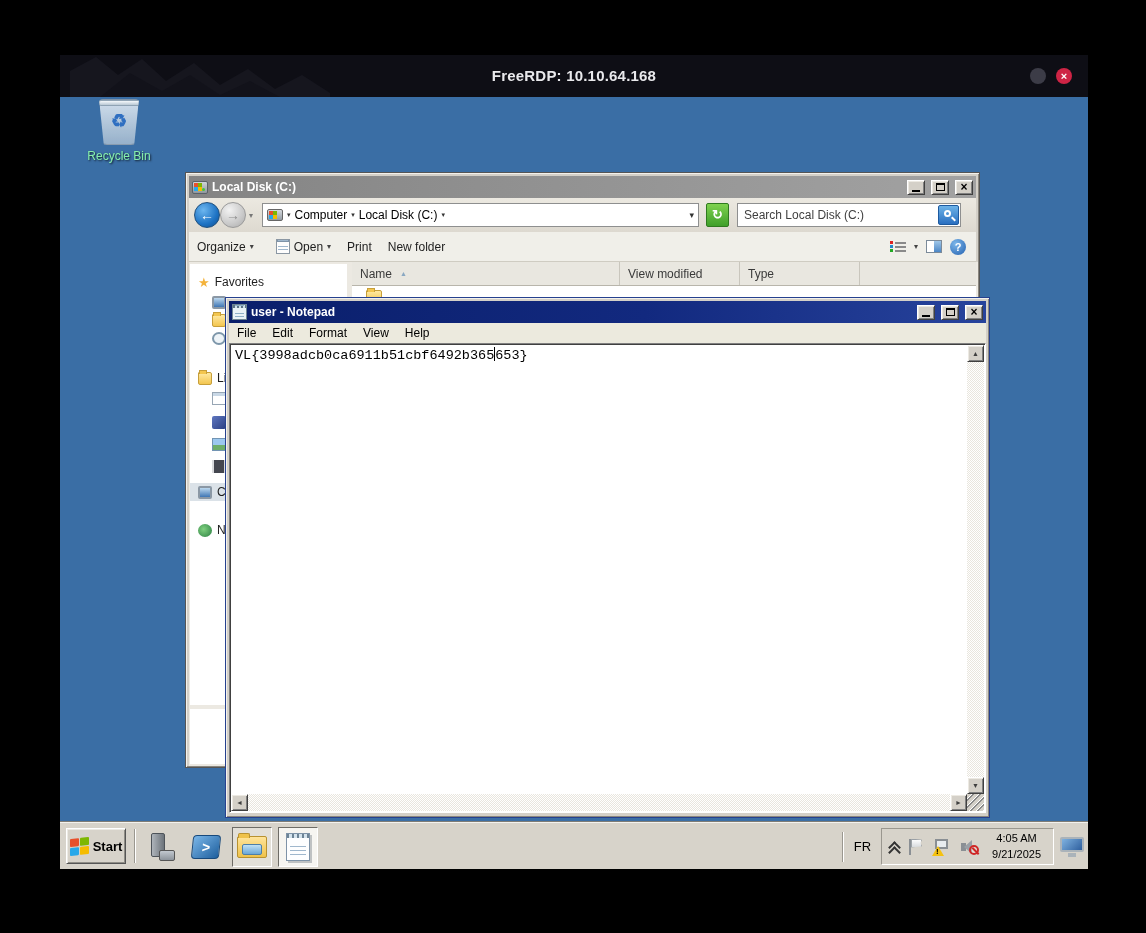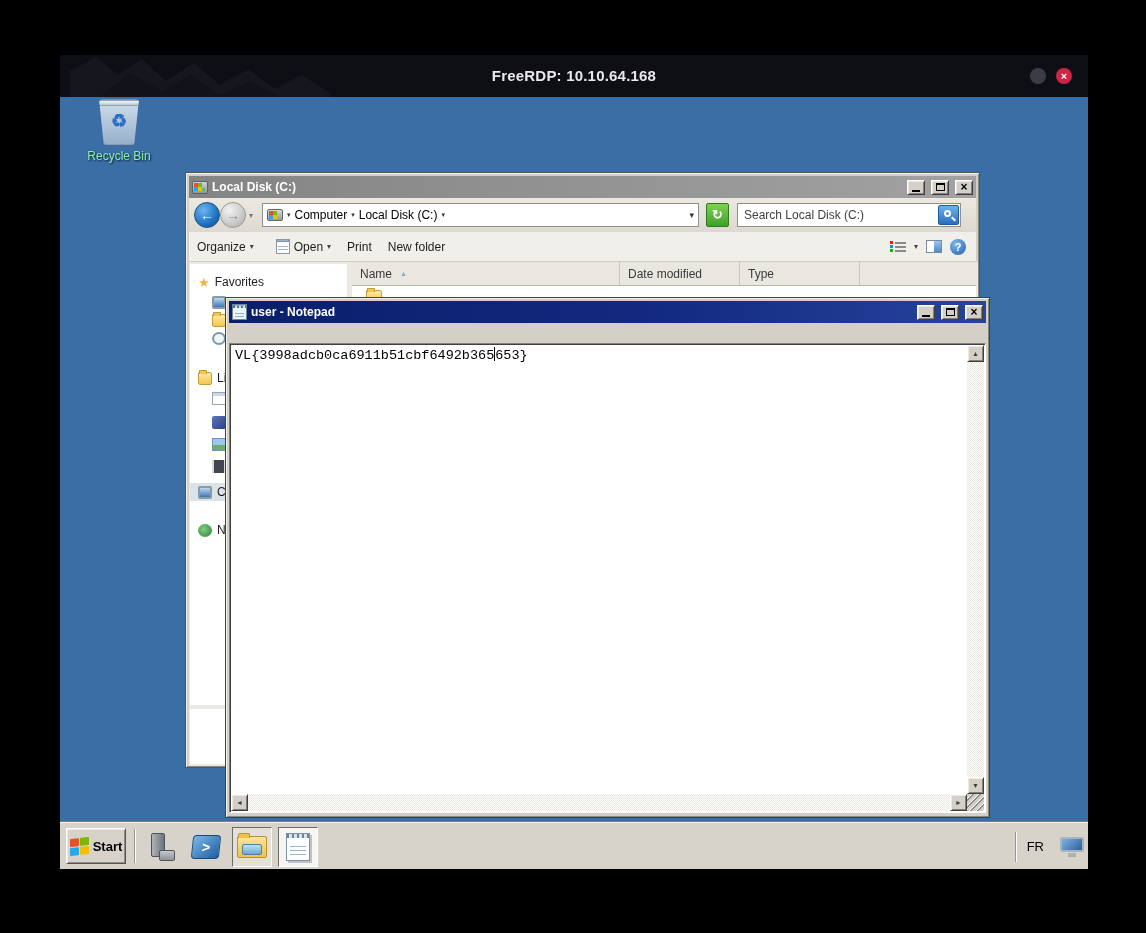--- a/index.html
+++ b/index.html
@@ -470,21 +470,21 @@
             </div>
           </div>
 
           <div id="exp-list">
             <div id="exp-headers">
               <div class="hdr" style="width:268px;">
                 <span>Name</span>
                 <span class="sort">▲</span>
               </div>
               <div class="hdr" style="width:120px;">
-                <span>Date modified</span>
+                <span>View modified</span>
               </div>
               <div class="hdr" style="width:120px;">
                 <span>Type</span>
               </div>
               <div class="hdr" style="width:76px;margin-top:40px;">
                 <span>Size</span>
               </div>
               <div class="hdr" style="flex:1; border-right:none;"></div>
             </div>
             <span class="sico folder list-folder"></span>
@@ -514,20 +514,27 @@
           <div class="winbtn">
               <span class="g-min"></span>
             </div>
           <div class="winbtn">
               <span class="g-max"></span>
             </div>
           <div class="winbtn">
               <span class="g-close">×</span>
             </div>
         </div>
+        <div id="np-menubar">
+          <span class="menu-item">File</span>
+          <span class="menu-item">Edit</span>
+          <span class="menu-item">Format</span>
+          <span class="menu-item">View</span>
+          <span class="menu-item">Help</span>
+        </div>
         <div id="np-edit">
           <div id="np-text"><span>VL{3998adcb0ca6911b51cbf6492b365</span><span class="caret"></span><span>653}</span></div>
           <div id="np-vscroll" class="sb-track">
             <div class="sb-btn" style="top:0; left:0;">
               <span>▲</span>
             </div>
             <div class="sb-btn" style="bottom:0; left:0;">
               <span>▼</span>
             </div>
           </div>
@@ -575,20 +582,40 @@
               <b></b>
               <i></i>
               <i></i>
               <i></i>
             </span>
         </div>
 
         <div id="tray">
           <div class="tb-divider" style="position:static; height:30px;"></div>
           <span id="lang">FR</span>
+          <div id="traybox">
+            <span class="chev"></span>
+            <span class="flag-ico">
+              <span class="pole"></span>
+                <span class="cloth"></span>
+            </span>
+            <span class="net-ico">
+              <span class="net-scr"></span>
+                <span class="net-warn"></span>
+            </span>
+            <span class="spk-ico">
+              <span class="spk-body"></span>
+                <span class="spk-cone"></span>
+                <span class="spk-no"></span>
+            </span>
+            <span id="clock">
+              <span>4:05 AM</span><br>
+              <span>9/21/2025</span>
+            </span>
+          </div>
           <span class="mon-ico">
             <span class="mon-scr"></span>
               <span class="mon-stand"></span>
           </span>
         </div>
       </div>
 
     </div>
   </div>
 </div>

